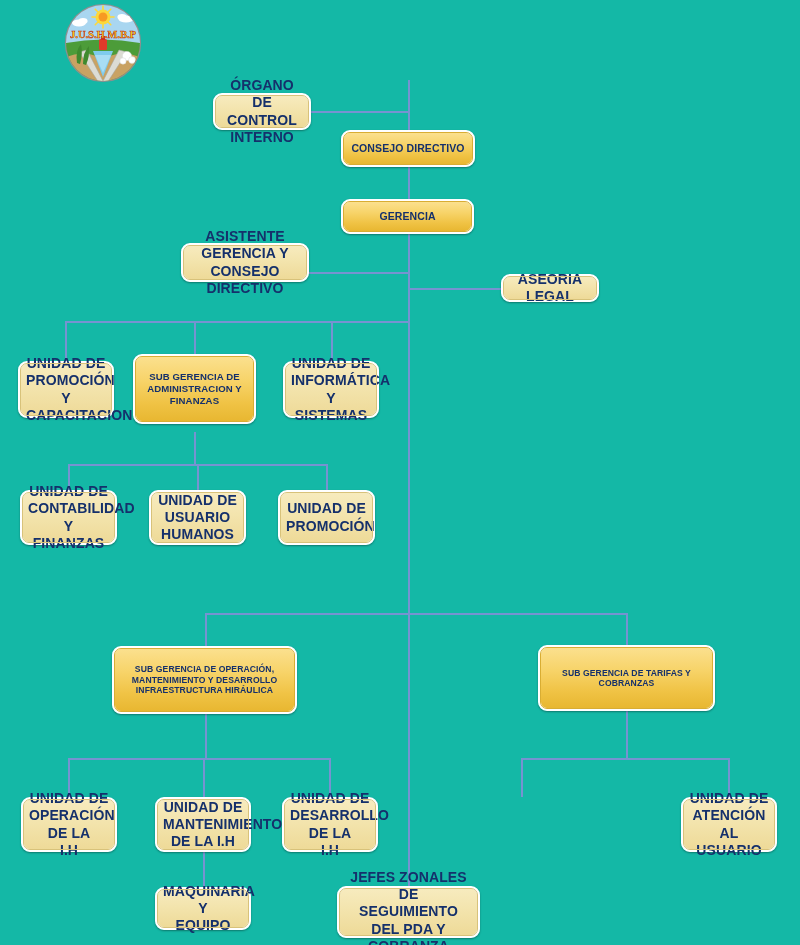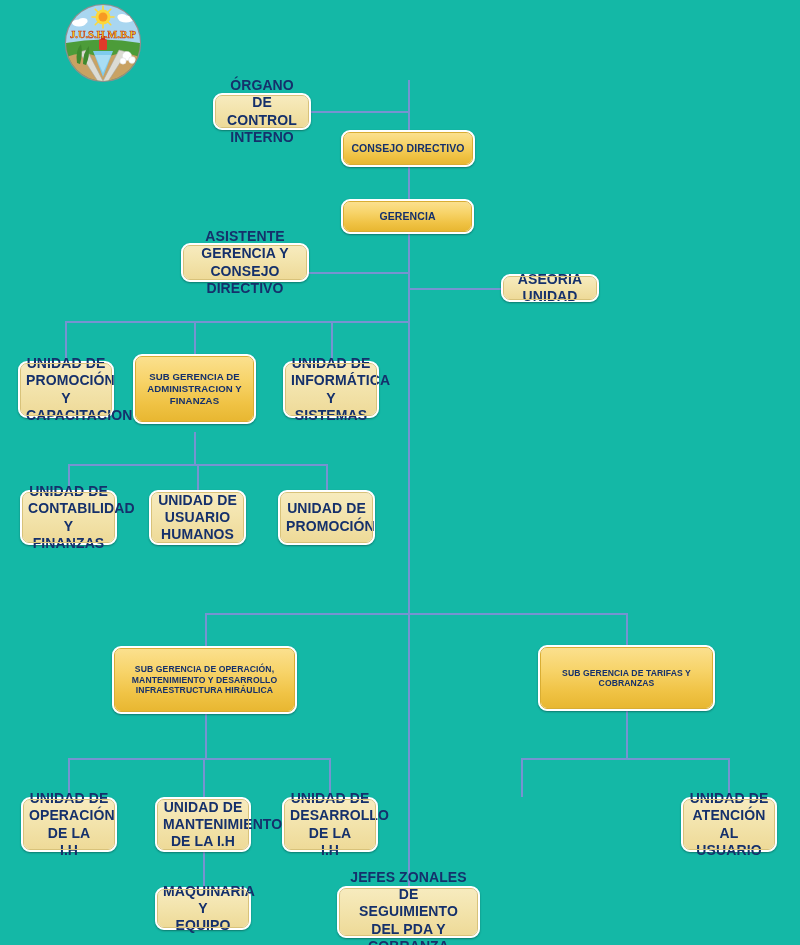--- a/index.html
+++ b/index.html
@@ -183,21 +183,21 @@
   <div class="node gold fs13" style="left:341px;top:199px;width:133px;height:35px;">
     <span class="lbl">GERENCIA</span>
   </div>
 
   <div class="node cream fs10" style="left:181px;top:243px;width:128px;height:39px;flex-direction:column;">
     <span class="lbl">ASISTENTE GERENCIA Y</span>
     <span class="lbl">CONSEJO DIRECTIVO</span>
   </div>
 
   <div class="node cream fs10" style="left:501px;top:274px;width:98px;height:28px;">
-    <span class="lbl">ASEORIA UNIDAD</span>
+    <span class="lbl">ASEORIA LEGAL</span>
   </div>
 
   <div class="node cream fs10" style="left:18px;top:361px;width:96px;height:57px;flex-direction:column;">
     <span class="lbl">UNIDAD DE</span>
     <span class="lbl">PROMOCIÓN Y</span>
     <span class="lbl">CAPACITACION</span>
   </div>
 
   <div class="node gold fs12" style="left:133px;top:354px;width:123px;height:70px;flex-direction:column;">
     <span class="lbl">SUB GERENCIA DE</span>

